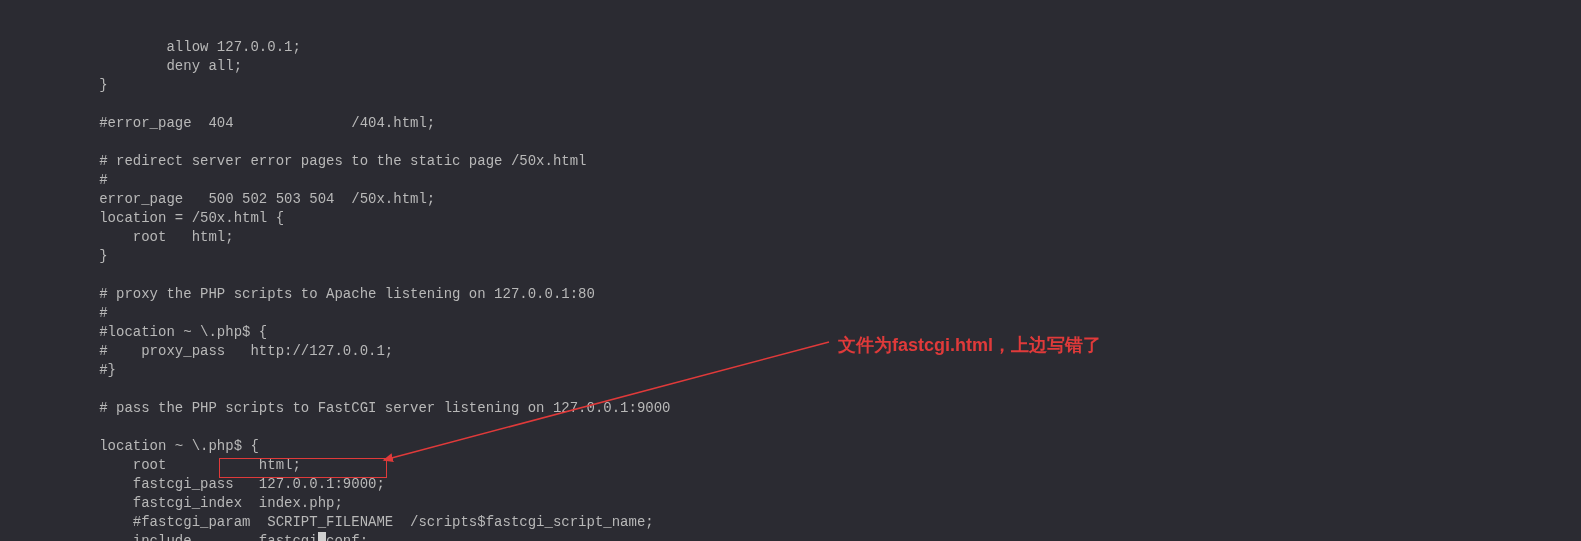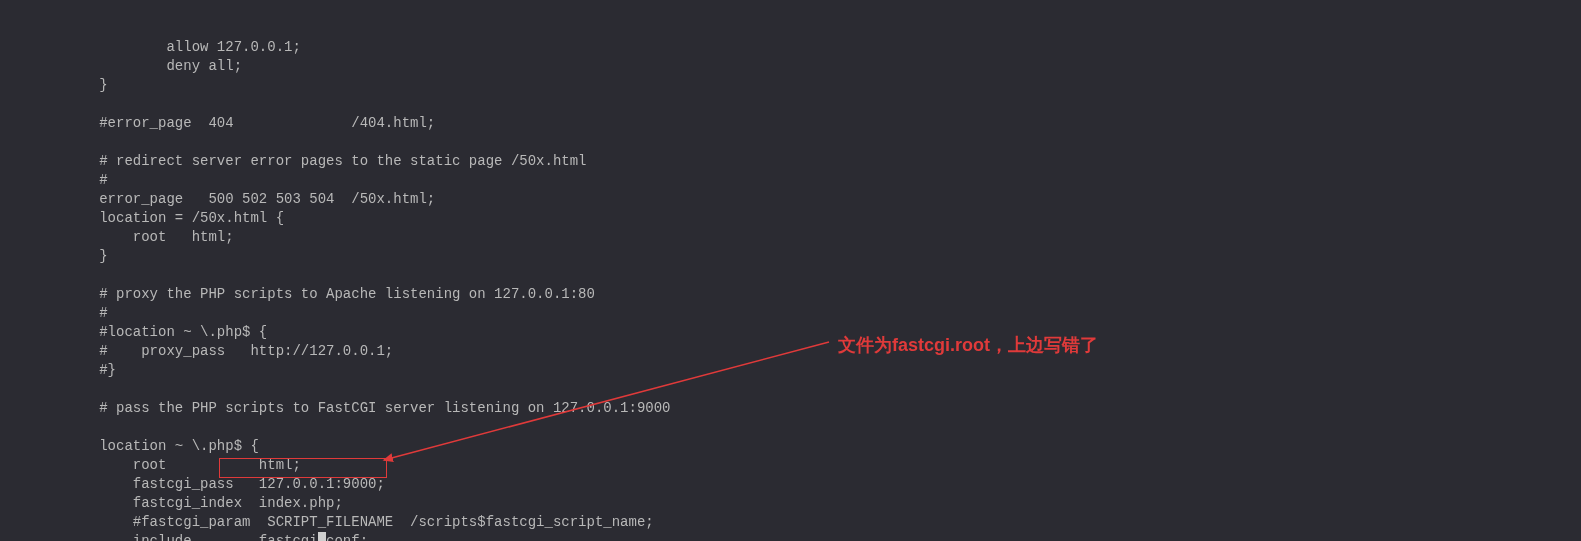--- a/index.html
+++ b/index.html
@@ -72,15 +72,15 @@
 
     <svg class="arrow-svg" style="top:330px; left:342px;" width="470" height="150">
       <defs>
         <marker id="arrowhead" markerWidth="8" markerHeight="8" refX="6" refY="3" orient="auto">
           <polygon points="0 0, 7 3, 0 6" fill="#e03a3a"></polygon>
         </marker>
       </defs>
       <line x1="455" y1="12" x2="10" y2="130" stroke="#e03a3a" stroke-width="1.5" marker-end="url(#arrowhead)"></line>
     </svg>
 
-    <div class="annotation" style="top:336px; left:806px;">文件为fastcgi.root，上边写错了</div>
+    <div class="annotation" style="top:336px; left:806px;">文件为fastcgi.html，上边写错了</div>
   </div>
 </div>
 
 </body></html>

